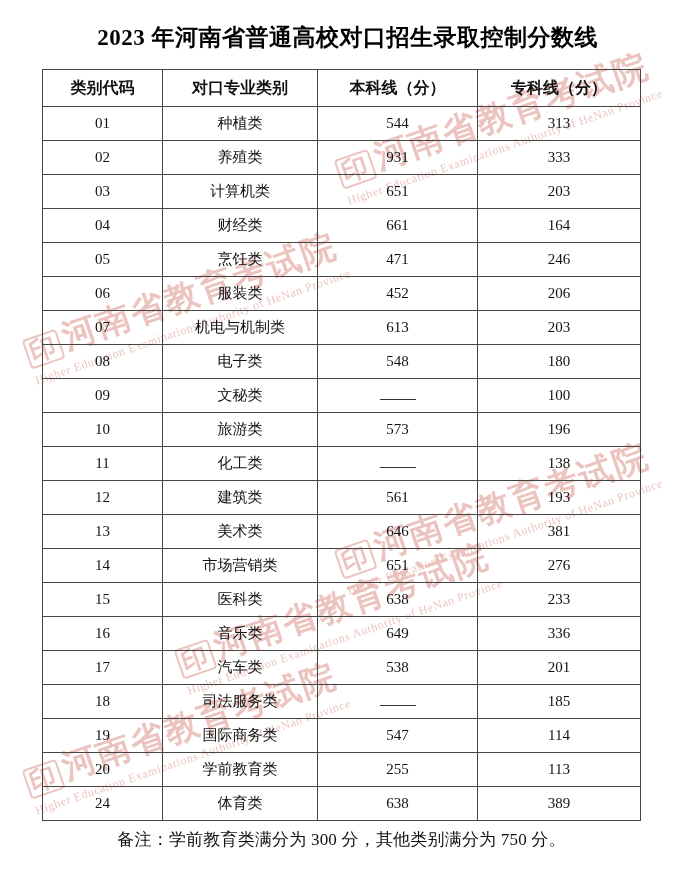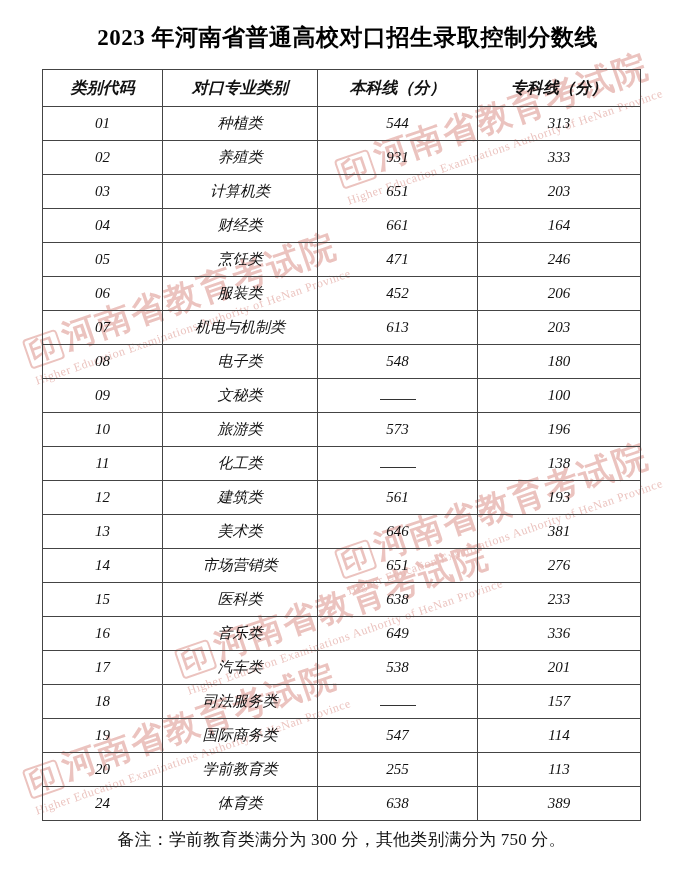--- a/index.html
+++ b/index.html
@@ -76,21 +76,20 @@
     font-family: "Liberation Serif", serif;
     color: #000;
   }
 
   table.score-table {
     border-collapse: collapse;
     margin: 4px auto;
     width: 598px;
     background: transparent;
     table-layout: fixed;
-    font-style: italic;
   }
   table.score-table th,
   table.score-table td {
     border: 1px solid #444;
     text-align: center;
     font-size: 15px;
     height: 33px;
     padding: 0 2px;
     background: transparent;
   }
@@ -267,21 +266,21 @@
         <tr>
           <td class="code">17</td>
           <td class="major">汽车类</td>
           <td class="num">538</td>
           <td class="num">201</td>
         </tr>
         <tr>
           <td class="code">18</td>
           <td class="major">司法服务类</td>
           <td class="num"><span class="dash"></span></td>
-          <td class="num">157</td>
+          <td class="num">185</td>
         </tr>
         <tr>
           <td class="code">19</td>
           <td class="major">国际商务类</td>
           <td class="num">547</td>
           <td class="num">114</td>
         </tr>
         <tr>
           <td class="code">20</td>
           <td class="major">学前教育类</td>

